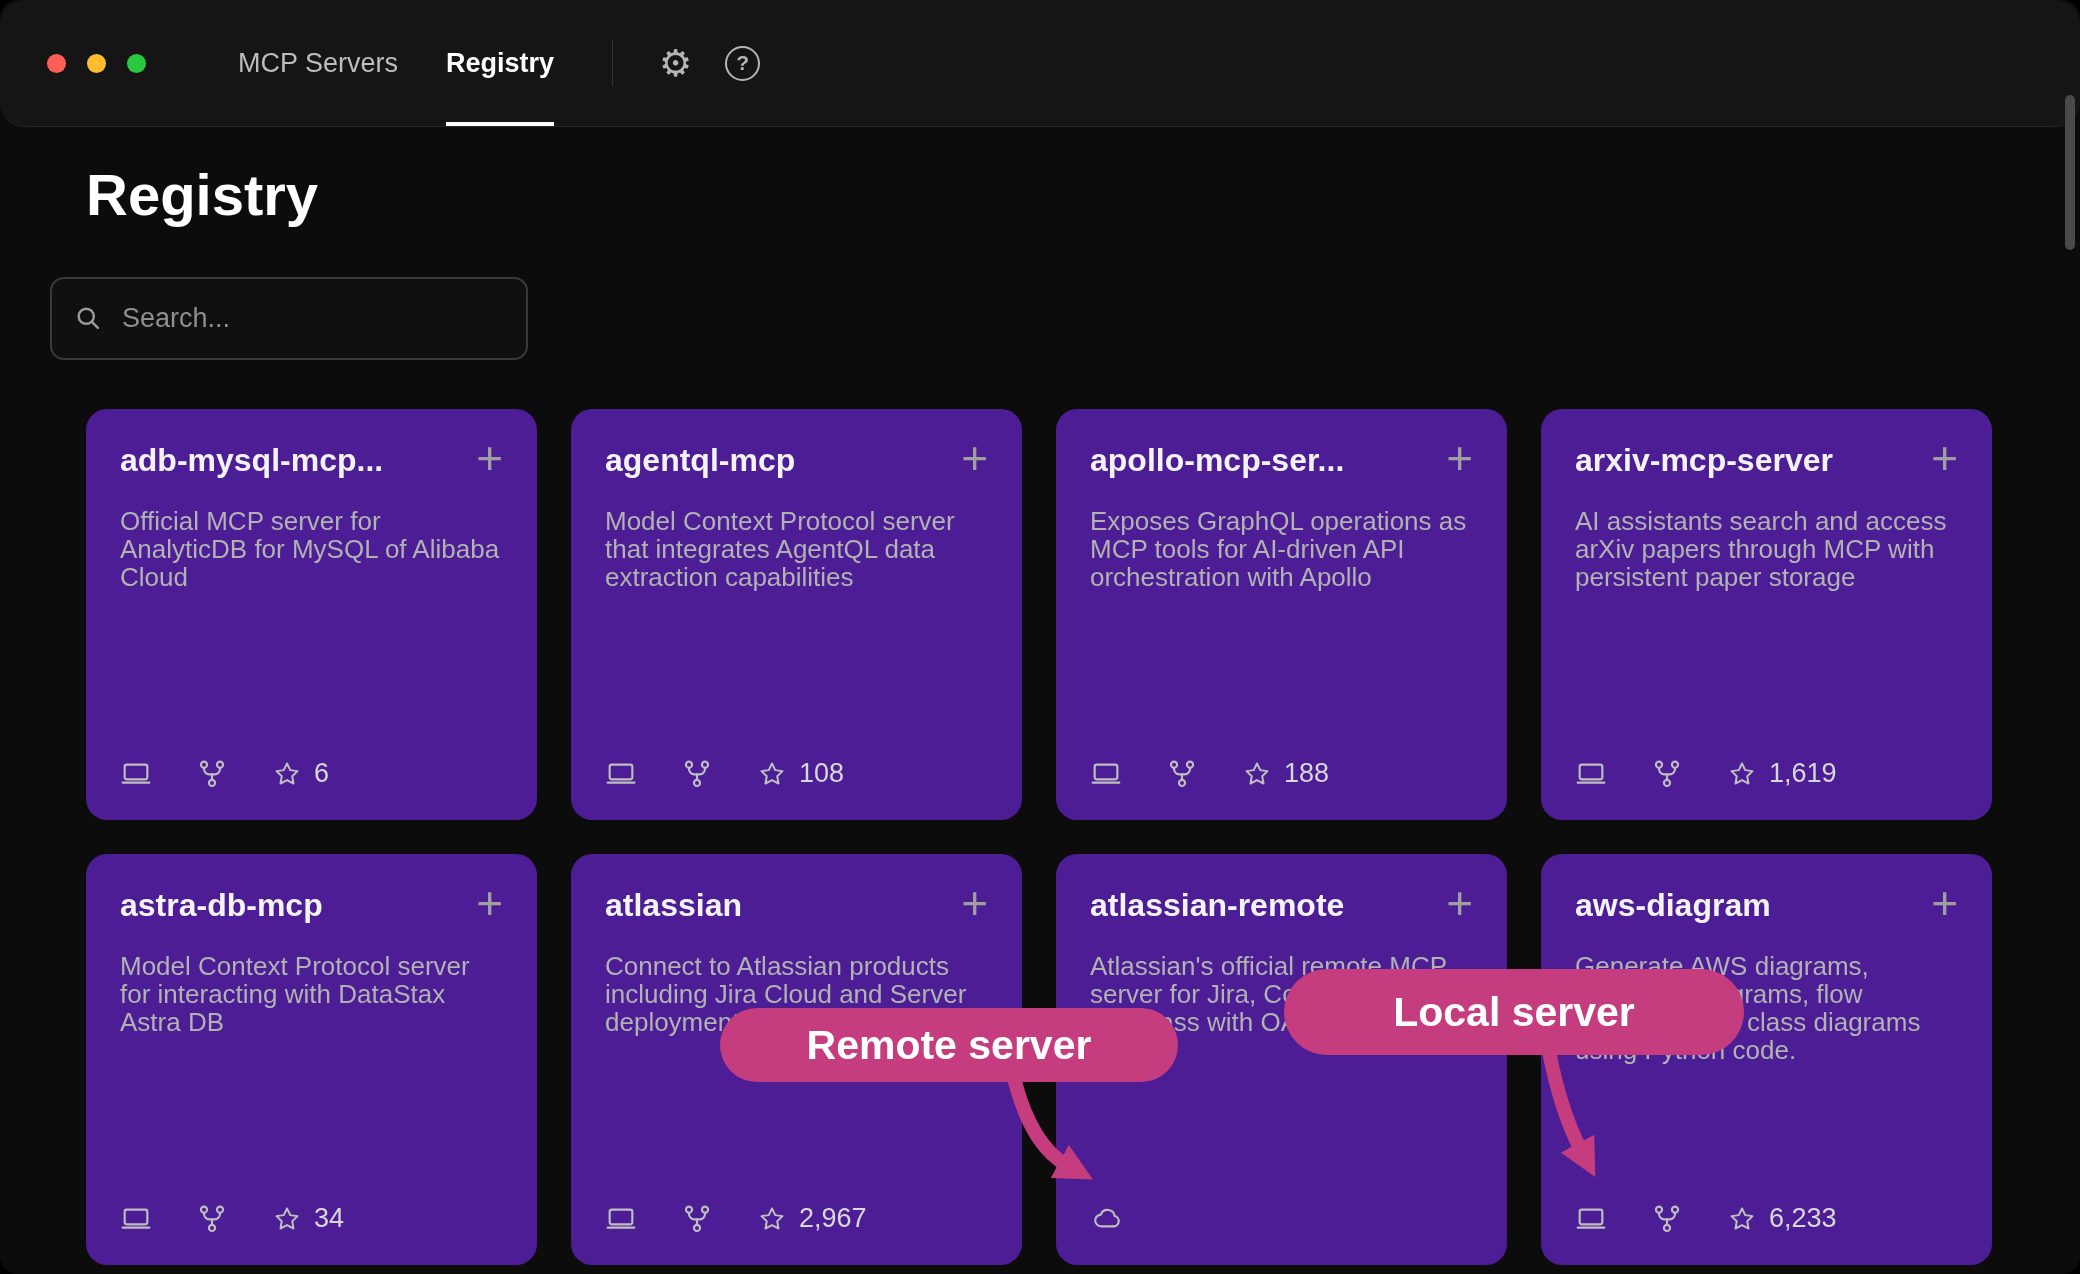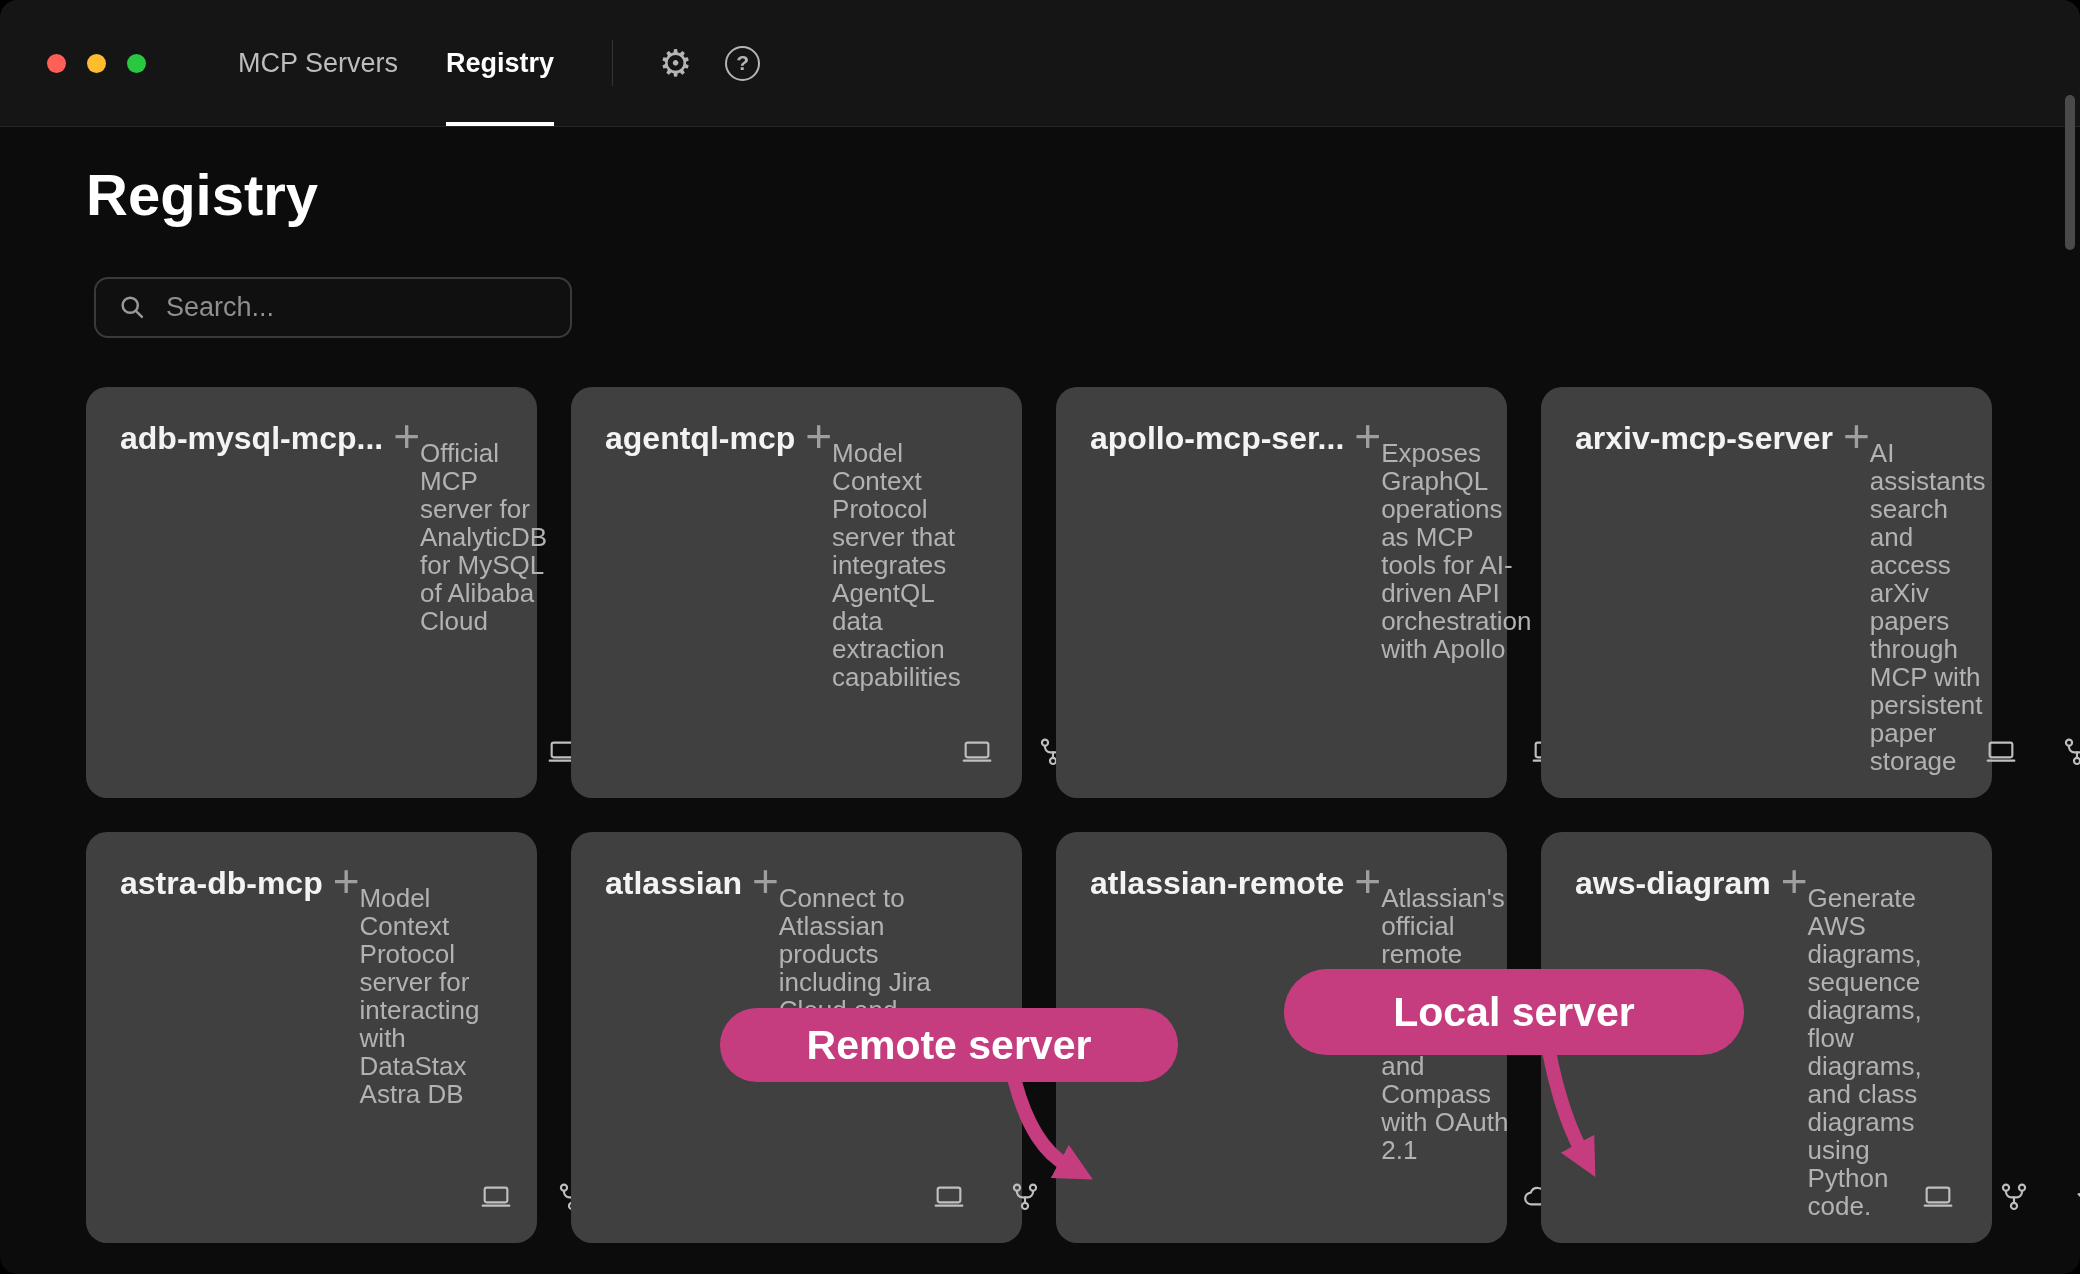--- a/index.html
+++ b/index.html
@@ -11,21 +11,21 @@
     color:#eee;overflow:hidden;
   }
   .window{
     position:relative;width:2080px;height:1274px;
     background:#0c0c0c;border-radius:18px;overflow:hidden;
   }
 
   
   .titlebar{
     height:127px;background:#151515;border-bottom:1px solid #262626;
-    display:flex;align-items:center;position:relative;
+    display:flex;align-items:center;position:relative;border-radius:25px;
   }
   .lights{display:flex;gap:21px;padding-left:47px;}
   .light{width:19px;height:19px;border-radius:50%;border:none;padding:0;cursor:pointer;}
   .light.close{background:#ff5f57;}
   .light.min{background:#febc2e;}
   .light.max{background:#28c840;}
 
   .tabs{display:flex;height:100%;margin-left:92px;gap:48px;}
   .tab{
     position:relative;display:flex;align-items:center;height:100%;
@@ -46,38 +46,38 @@
     width:35px;height:35px;border:2.5px solid #b5b5b5;border-radius:50%;
     font-size:21px;font-weight:700;margin-left:33px;
   }
 
   
   .page-title{
     margin:36px 0 0 86px;font-size:58px;font-weight:700;color:#fff;line-height:1.1;
   }
   .searchbox{
     display:flex;align-items:center;gap:18px;
-    margin:50px 0 0 94px;width:478px;height:61px;
+    margin:50px 0 0 50px;width:478px;height:83px;
     border:2px solid #3a3a3a;border-radius:14px;background:#101010;padding:0 22px;
   }
   .searchbox svg{flex:none;}
   .searchbox input{
     flex:1;background:transparent;border:none;outline:none;
     color:#ddd;font-size:27px;font-family:inherit;min-width:0;
   }
   .searchbox input::placeholder{color:#8f8f8f;}
 
   
   .grid{
     display:grid;grid-template-columns:repeat(4,451px);gap:34px;
     margin:49px 0 0 86px;
   }
   .card{
-    position:relative;height:411px;background:#404040;border-radius:21px;
-    padding:28px 34px 30px;display:flex;
+    position:relative;height:411px;background:#4c1d95;border-radius:21px;
+    padding:28px 34px 30px;display:flex;flex-direction:column;
   }
   .card-head{display:flex;align-items:flex-start;justify-content:space-between;}
   .card-title{
     margin:0;font-size:32px;font-weight:700;color:#f3f3f3;
     white-space:nowrap;overflow:hidden;flex:1;line-height:1.45;
   }
   .add-btn{
     background:none;border:none;color:#9f9f9f;font-size:46px;font-weight:300;
     line-height:.95;padding:0 0 0 10px;font-family:inherit;cursor:pointer;flex:none;
   }

